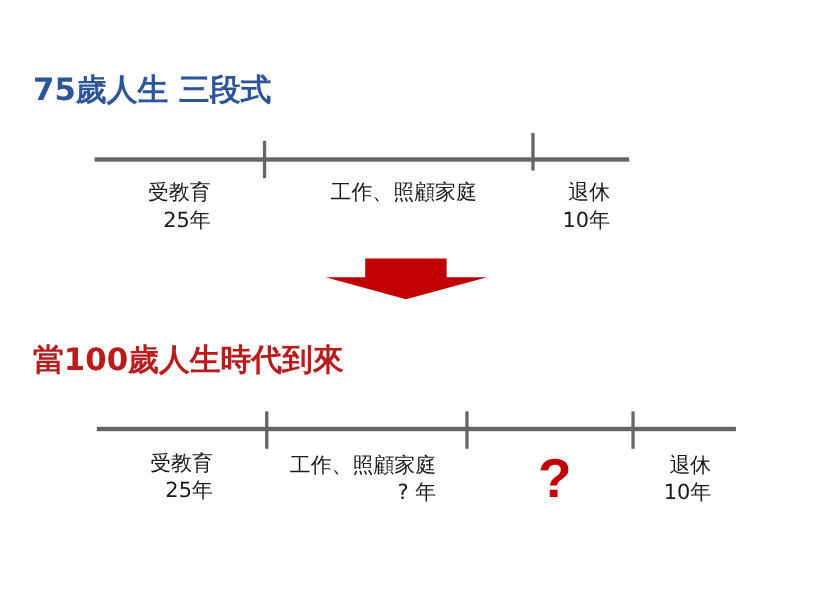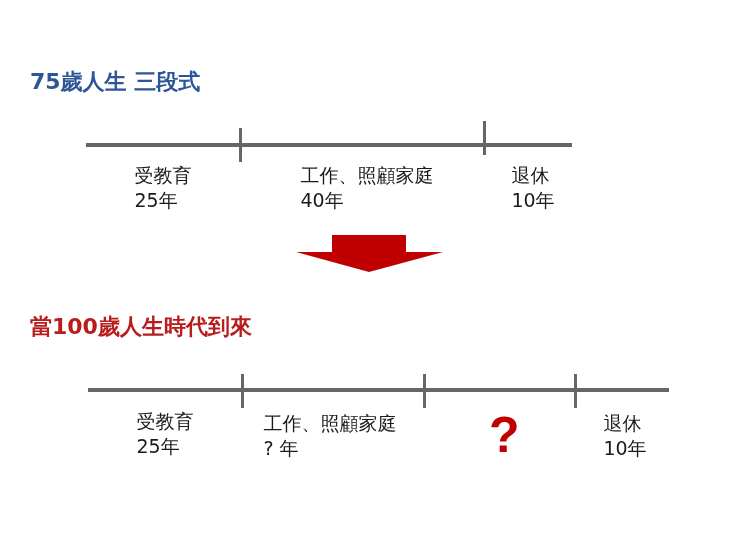--- a/index.html
+++ b/index.html
@@ -1,28 +1,28 @@
 <!DOCTYPE html>
 <html><head>
 <meta charset="utf-8">
 <style>
   html, body { margin: 0; padding: 0; }
   body {
     width: 740px; height: 553px; background: #ffffff; position: relative; overflow: hidden;
     font-family: "DejaVu Sans", "Liberation Sans", sans-serif;
   }
   .title {
-    position: absolute; font-weight: bold; font-size: 22px; line-height: 40px;
+    position: absolute; font-weight: bold; font-size: 28px; line-height: 40px;
     white-space: nowrap; letter-spacing: 0px;
   }
   .hline { position: absolute; height: 4px; }
   .tick { position: absolute; width: 3px; }
   .label {
     position: absolute; font-size: 19px; line-height: 25px; color: #1a1a1a;
-    text-align: left; white-space: nowrap; transform: translateX(-50%);
+    text-align: right; white-space: nowrap; transform: translateX(-50%);
   }
   .label span { display: block; }
   .qmark {
     position: absolute; font-weight: bold; font-size: 50px; line-height: 50px;
     font-family: "Liberation Sans", sans-serif;
   }
   svg.arrow { position: absolute; left: 0; top: 0; }
 </style>
 </head>
 <body>
@@ -33,21 +33,20 @@
   <div class="hline" style="left:86px; top:143px; width:486px; background:#666666;"></div>
   <div class="tick" style="left:239px; top:128px; height:34px; background:#666666;"></div>
   <div class="tick" style="left:483px; top:121px; height:34px; background:#666666;"></div>
 
   <div class="label" style="left:163px; top:163px;">
     <span>受教育</span>
     <span>25年</span>
   </div>
   <div class="label" style="left:367px; top:163px;">
     <span>工作、照顧家庭</span>
-    <span>40年</span>
   </div>
   <div class="label" style="left:533px; top:163px;">
     <span>退休</span>
     <span>10年</span>
   </div>
 </div>
 
 <svg class="arrow" width="740" height="553" viewBox="0 0 740 553">
   <polygon points="332,235 406,235 406,252 443,252 369,272 296,252 332,252" fill="#C00000"></polygon>
 </svg>

